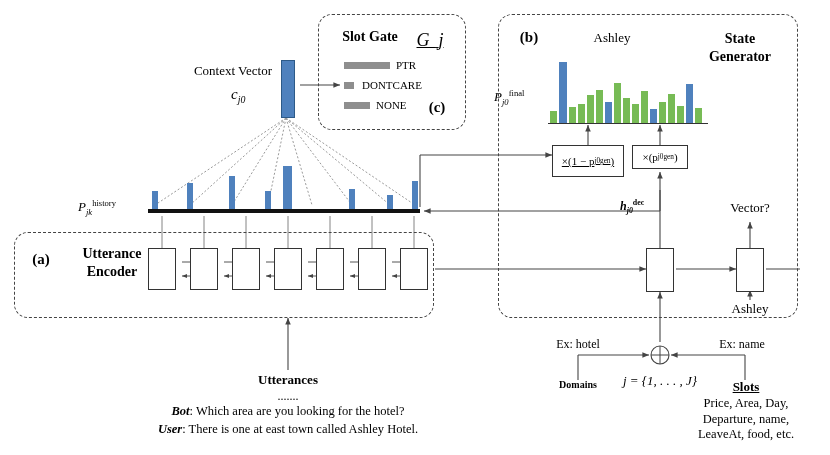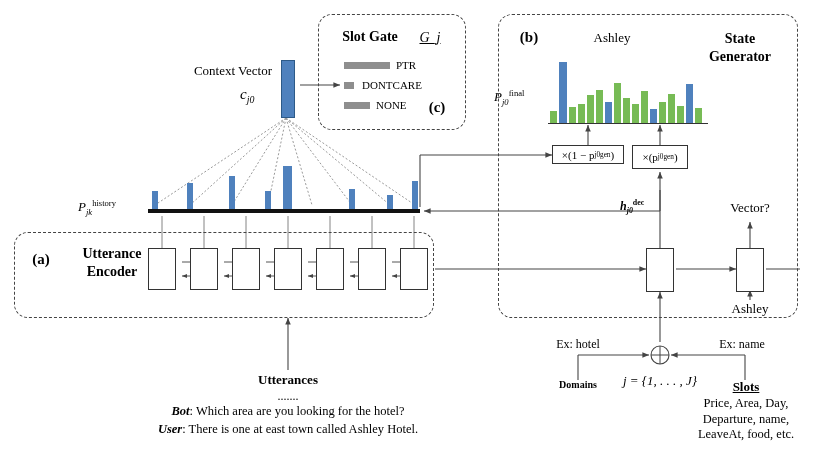--- a/index.html
+++ b/index.html
@@ -170,28 +170,28 @@
   <div class="abs bar-blue" style="left:152px; top:191px; width:6px; height:18px;"></div>
   <div class="abs bar-blue" style="left:187px; top:183px; width:6px; height:26px;"></div>
   <div class="abs bar-blue" style="left:229px; top:176px; width:6px; height:33px;"></div>
   <div class="abs bar-blue" style="left:265px; top:191px; width:6px; height:18px;"></div>
   <div class="abs bar-blue" style="left:283px; top:166px; width:9px; height:43px;"></div>
   <div class="abs bar-blue" style="left:349px; top:189px; width:6px; height:20px;"></div>
   <div class="abs bar-blue" style="left:387px; top:195px; width:6px; height:14px;"></div>
   <div class="abs bar-blue" style="left:412px; top:181px; width:6px; height:28px;"></div>
 
   <div class="abs lbl" style="left:178px; top:63px; width:110px; font-size:13px;">Context Vector</div>
-  <div class="abs" style="left:240px; top:86px; font-size:15px;text-align:right;">
+  <div class="abs" style="left:231px; top:86px; font-size:15px;text-align:right;">
     <span class="italic">c</span><sub class="italic">j0</sub>
   </div>
   <div class="abs bar-blue" style="left:281px; top:60px; width:12px; height:56px; border:1px solid #2d5a88;"></div>
 
   <div class="abs dashed-box" style="left:318px; top:14px; width:148px; height:116px;"></div>
   <div class="abs lbl bold" style="left:330px; top:28px; width:80px; font-size:14px;">Slot Gate</div>
-  <div class="abs lbl italic" style="left:414px; top:29px; width:32px; font-size:14px;text-decoration:underline;">G_j</div>
+  <div class="abs lbl italic" style="left:414px; top:29px; width:32px; font-size:18px;text-decoration:underline;">G_j</div>
   <div class="abs lbl bold" style="left:420px; top:98px; width:34px; font-size:15px;">(c)</div>
 
   <div class="abs gate-bar" style="left:344px; top:62px; width:46px; height:7px;"></div>
   <div class="abs lbl" style="left:396px; top:59px; width:60px; font-size:11px; text-align:left;">PTR</div>
 
   <div class="abs gate-bar" style="left:344px; top:82px; width:10px; height:7px;"></div>
   <div class="abs lbl" style="left:362px; top:79px; width:74px; font-size:11px; text-align:left;">DONTCARE</div>
 
   <div class="abs gate-bar" style="left:344px; top:102px; width:26px; height:7px;"></div>
   <div class="abs lbl" style="left:376px; top:99px; width:60px; font-size:11px; text-align:left;">NONE</div>
@@ -222,21 +222,21 @@
       <div class="bar-blue" style="position:absolute; left:102px; bottom:0; width:7px; height:15px;"></div>
       <div class="bar-green" style="position:absolute; left:111px; bottom:0; width:7px; height:22px;"></div>
       <div class="bar-green" style="position:absolute; left:120px; bottom:0; width:7px; height:30px;"></div>
       <div class="bar-green" style="position:absolute; left:129px; bottom:0; width:7px; height:18px;"></div>
       <div class="bar-blue" style="position:absolute; left:138px; bottom:0; width:7px; height:40px;"></div>
       <div class="bar-green" style="position:absolute; left:147px; bottom:0; width:7px; height:16px;"></div>
       <div style="position:absolute; left:0; bottom:0; width:160px; height:1px; background:#333;"></div>
     </div>
   </div>
 
-  <div class="abs mathbox" style="left:552px; top:145px; width:72px; height:19px;">
+  <div class="abs mathbox" style="left:552px; top:145px; width:72px; height:32px;text-decoration:underline;">
     <span>×(1 − p</span>
       <sub>j0</sub>
       <sup>gen</sup>
       <span>)</span>
   </div>
 
   <div class="abs mathbox" style="left:632px; top:145px; width:56px; height:24px;">
     <span>×(p</span>
       <sub>j0</sub>
       <sup>gen</sup>

